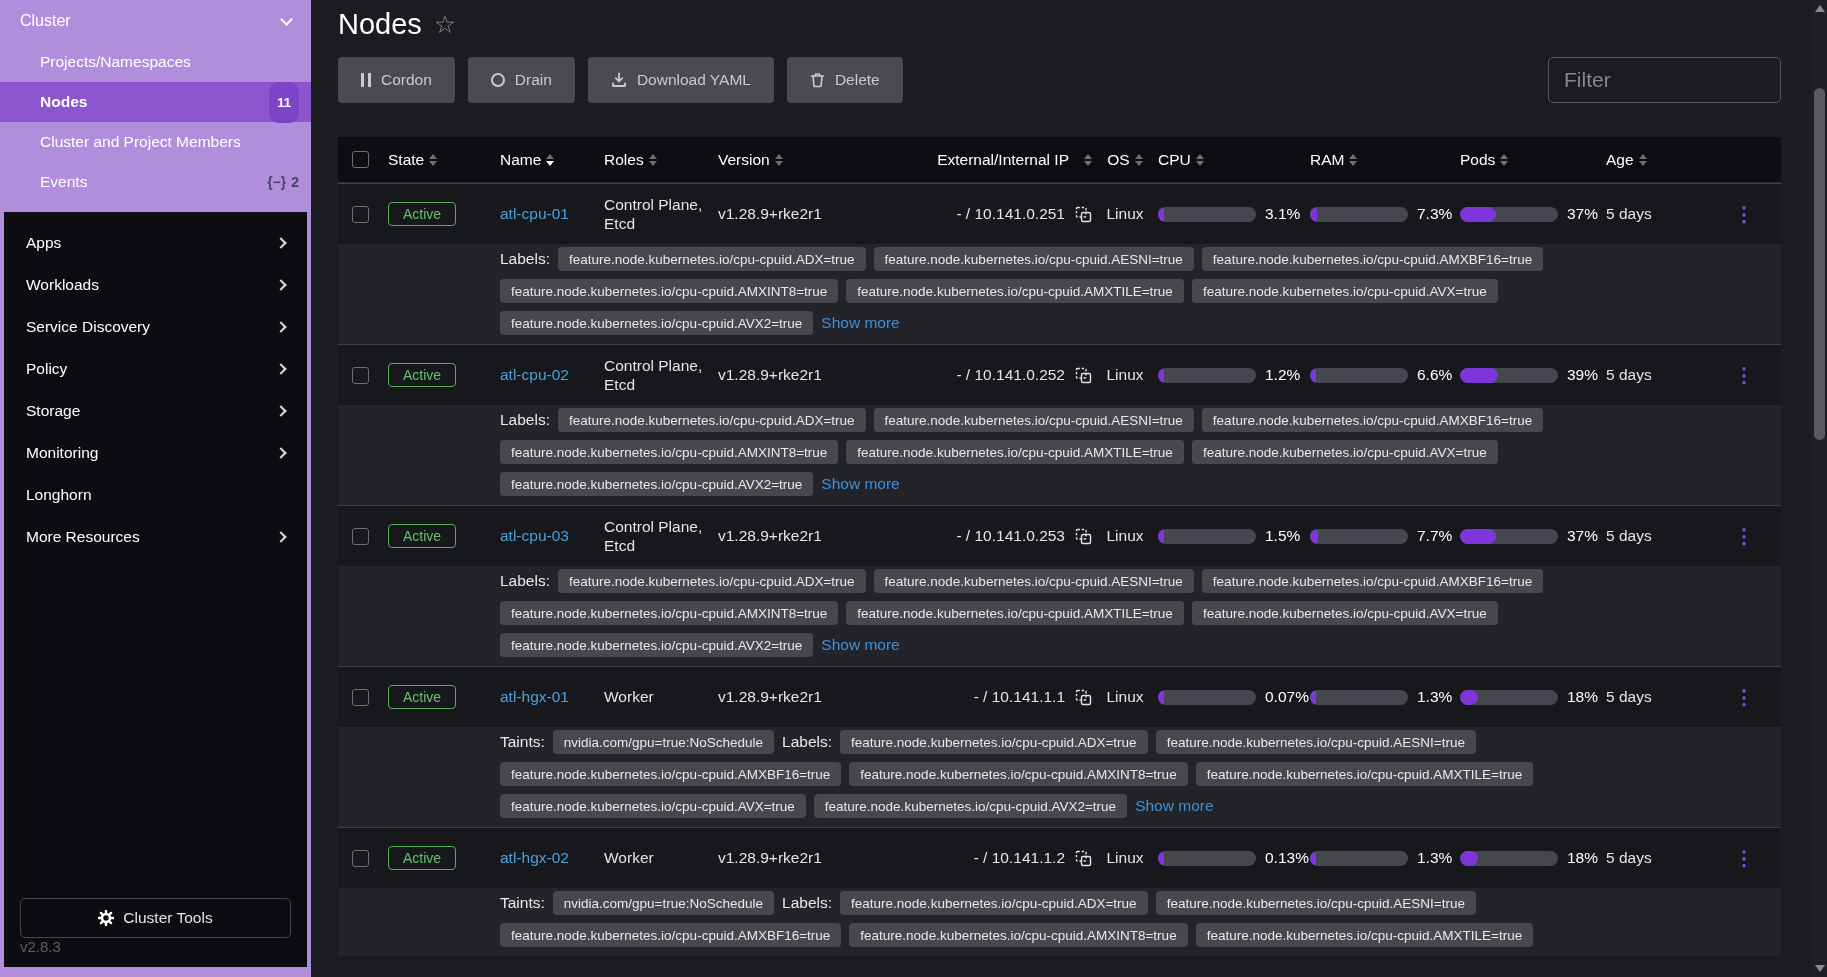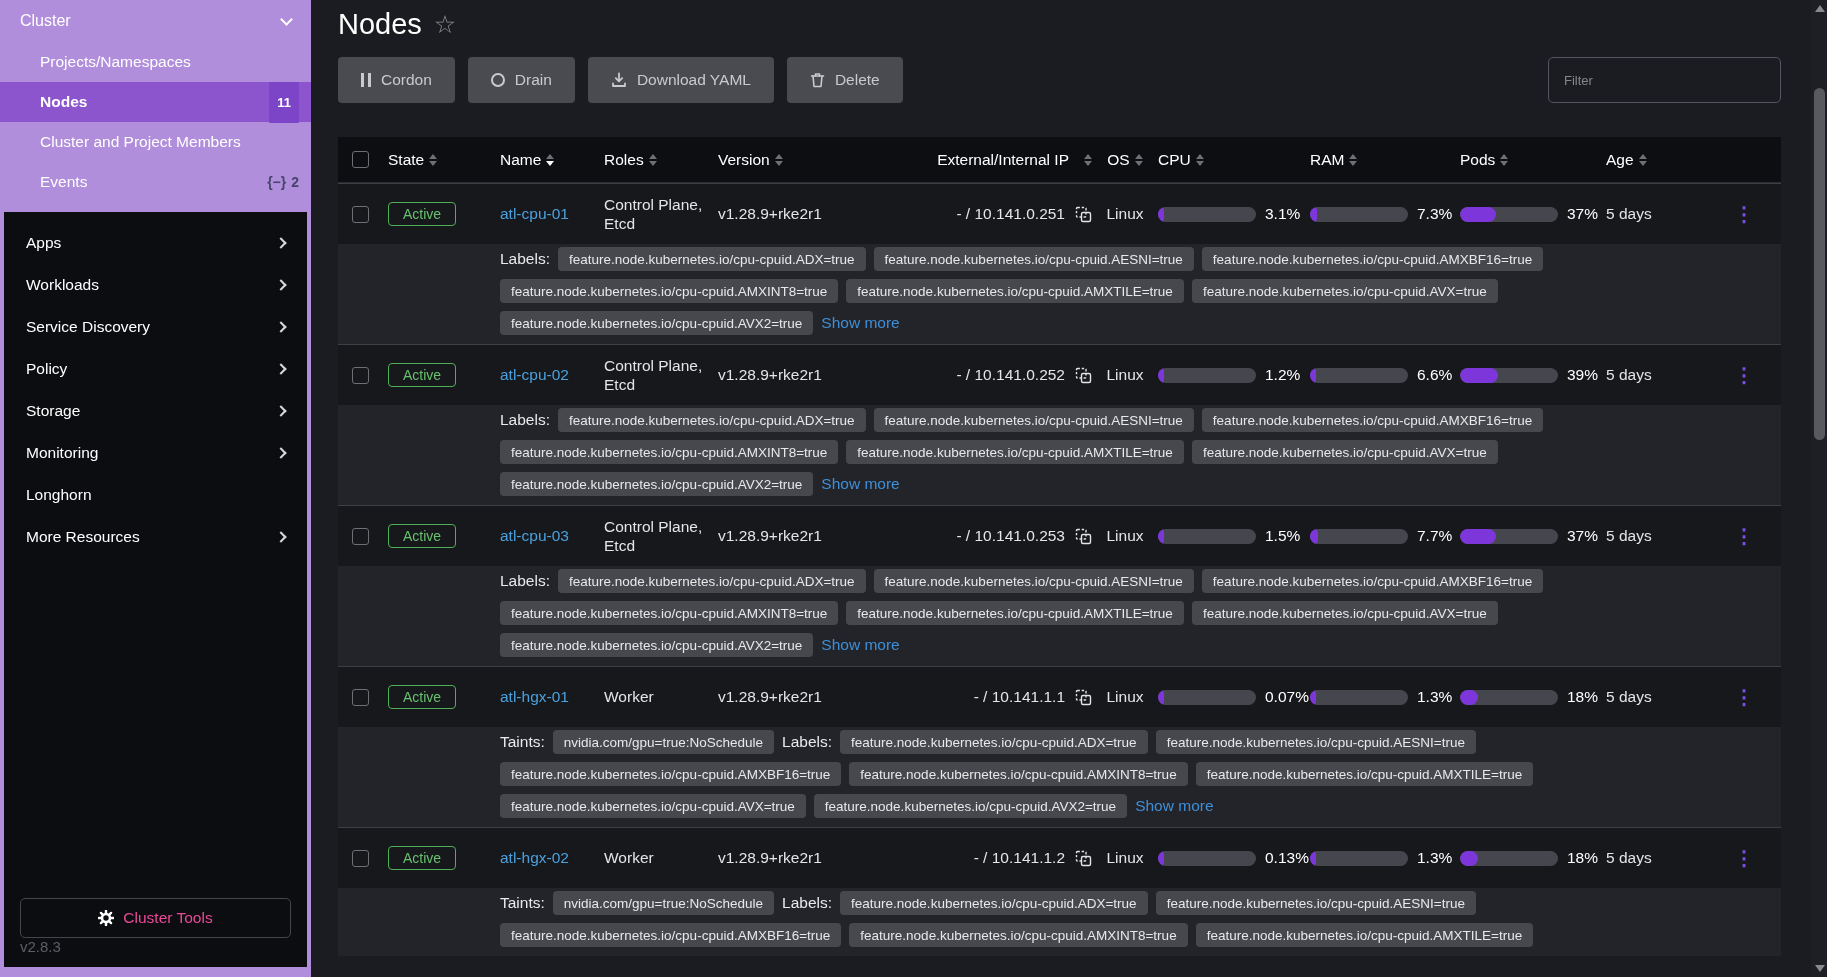--- a/index.html
+++ b/index.html
@@ -14,48 +14,48 @@
   .sidebar { width:311px; flex:0 0 311px; background:#b18edb; display:flex; flex-direction:column; }
   .cluster-header { height:42px; display:flex; align-items:center; justify-content:space-between;
     padding:0 20px; color:#fff; font-size:16px; cursor:pointer; }
   .chev { width:9px; height:9px; border-top:2px solid #fff; border-right:2px solid #fff; display:inline-block; }
   .chev.down { transform:rotate(135deg); margin-top:-4px; }
   .chev.right { transform:rotate(45deg); }
   .c-item { height:40px; display:flex; align-items:center; padding-left:40px; padding-right:12px;
     color:#fff; font-size:15.5px; cursor:pointer; }
   .c-item.active { background:#8c55ce; font-weight:bold; }
   .count-badge { margin-left:auto; background:#7c44c6; color:#fff; font-size:13px; font-weight:bold;
-    padding:13px 8px; border-radius:1px; }
+    padding:13px 8px; border-radius:9px; }
   .events-badge { margin-left:auto; color:#45456a; font-size:14px; font-weight:bold; display:flex; gap:5px; align-items:center; }
   .cluster-section { padding-bottom:10px; }
 
   .dark-panel { flex:1; margin:0 4px 10px 4px; background:#0c0d11; display:flex; flex-direction:column; padding-top:10px; }
   .nav-item { height:42px; display:flex; align-items:center; justify-content:space-between;
     padding:0 22px; color:#fff; font-size:15.5px; cursor:pointer; }
   .nav-item .chev { width:8px; height:8px; border-width:2px; border-color:#d8d9dc; }
   .sidebar-bottom { margin-top:auto; padding:0 16px 12px 16px; }
   .cluster-tools-btn { width:100%; height:40px; background:transparent; border:1px solid #45464c;
-    border-radius:5px; color:#ec4899; font-size:15.5px; font-family:inherit; display:flex; align-items:center;
+    border-radius:5px; color:#e5e5e5; font-size:15.5px; font-family:inherit; display:flex; align-items:center;
     justify-content:center; gap:9px; cursor:pointer; }
   .version { margin-top:0; color:#5e5f66; font-size:15px; }
 
   
   .main { flex:1; position:relative; padding:0 46px 0 27px; background:#1b1c21; }
   .page-header { padding-top:8px; display:flex; align-items:center; gap:12px; }
   .page-title { font-size:29px; font-weight:400; color:#fff; }
   .fav-star { font-size:25px; color:#8e8f94; cursor:pointer; line-height:1; }
 
   .toolbar { margin-top:16px; display:flex; gap:13px; align-items:center; }
   .tb-btn { height:46px; padding:0 23px; background:#4a4b51; border:none; border-radius:4px;
     color:#c9cacc; font-size:15.5px; font-family:inherit; display:flex; align-items:center; gap:10px; cursor:pointer; }
   .pause-ico { display:inline-flex; gap:4px; }
   .pause-ico i { width:3px; height:14px; background:currentColor; display:inline-block; }
   .ring-ico { width:14px; height:14px; border:2px solid currentColor; border-radius:50%; display:inline-block; }
   .filter-input { margin-left:auto; width:233px; height:46px; background:transparent;
-    border:1px solid #55565e; border-radius:5px; color:#d6d7da; font-size:13px; font-family:inherit; padding:0 15px; }
+    border:1px solid #55565e; border-radius:5px; color:#d6d7da; font-size:21px; font-family:inherit; padding:0 15px; }
   .filter-input::placeholder { color:#85868c; }
 
   
   .table { margin-top:34px; }
   .thead { display:flex; align-items:center; height:46px; background:#0d0e12; padding-left:14px;
     font-size:15.5px; color:#fff; border-bottom:1px solid #2c2d33; }
   .row-main { display:flex; align-items:center; height:60px; padding-left:14px; background:#17181c; font-size:15.5px; }
   .c { flex:0 0 auto; display:flex; align-items:center; }
   .w-cb{width:36px} .w-state{width:112px} .w-name{width:104px} .w-roles{width:114px}
   .w-ver{width:134px} .w-ip{width:240px; justify-content:flex-end; gap:10px}

